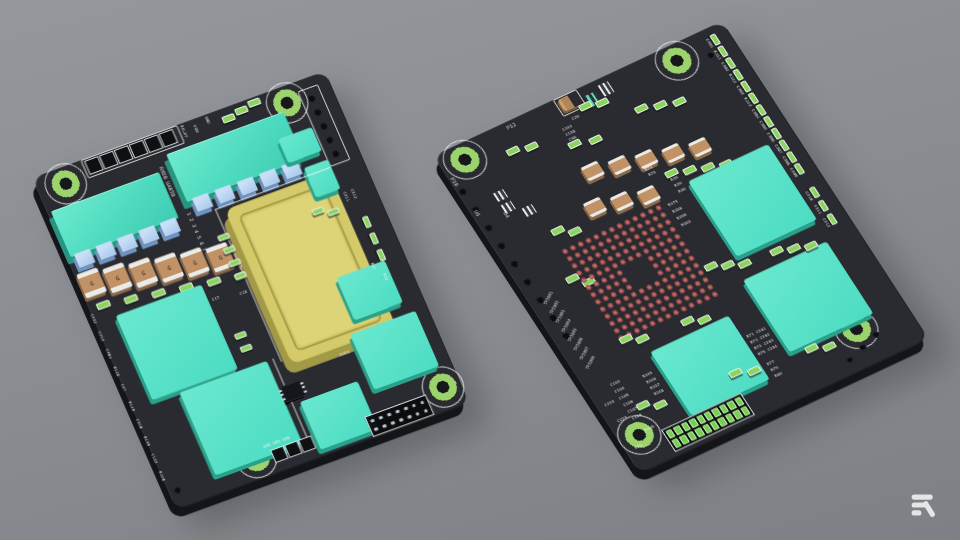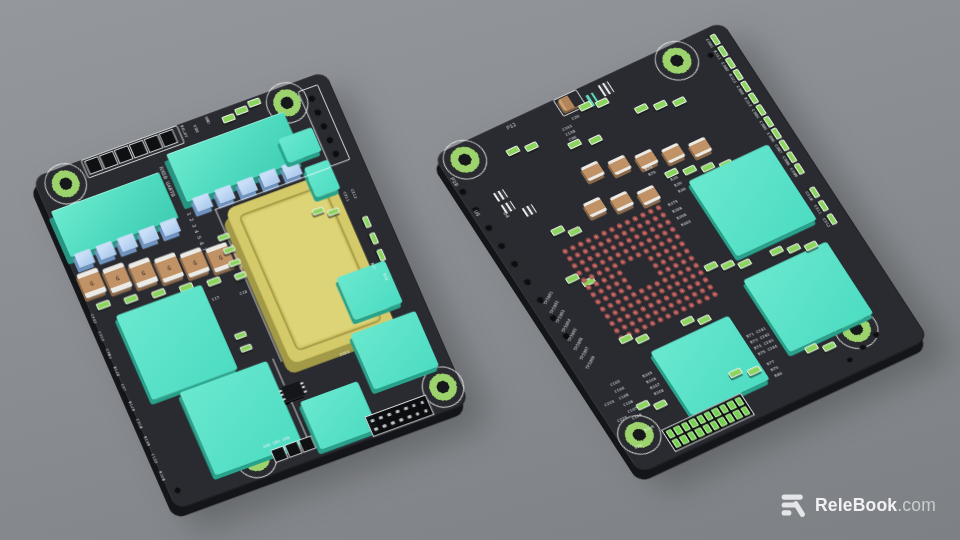--- a/index.html
+++ b/index.html
@@ -353,15 +353,14 @@
     </div>
   <div class="watermark">
     <svg class="wm-logo" viewBox="0 0 32 32" xmlns="http://www.w3.org/2000/svg">
       <g fill="#eceef0">
         <rect x="2" y="3" width="26" height="6.4" rx="3.2"></rect>
         <rect x="2" y="12.8" width="19" height="6.4" rx="3.2"></rect>
         <rect x="2" y="22.6" width="12" height="6.4" rx="3.2"></rect>
       </g>
       <line x1="19.5" y1="14.5" x2="27.5" y2="27.5" stroke="#eceef0" stroke-width="6.4" stroke-linecap="round"></line>
     </svg>
-    <span class="wm-text"><span class="wm-brand">ReleBook</span><span class="wm-suffix">.com</span></span>
   </div>
 </div>
 
 </body></html>

